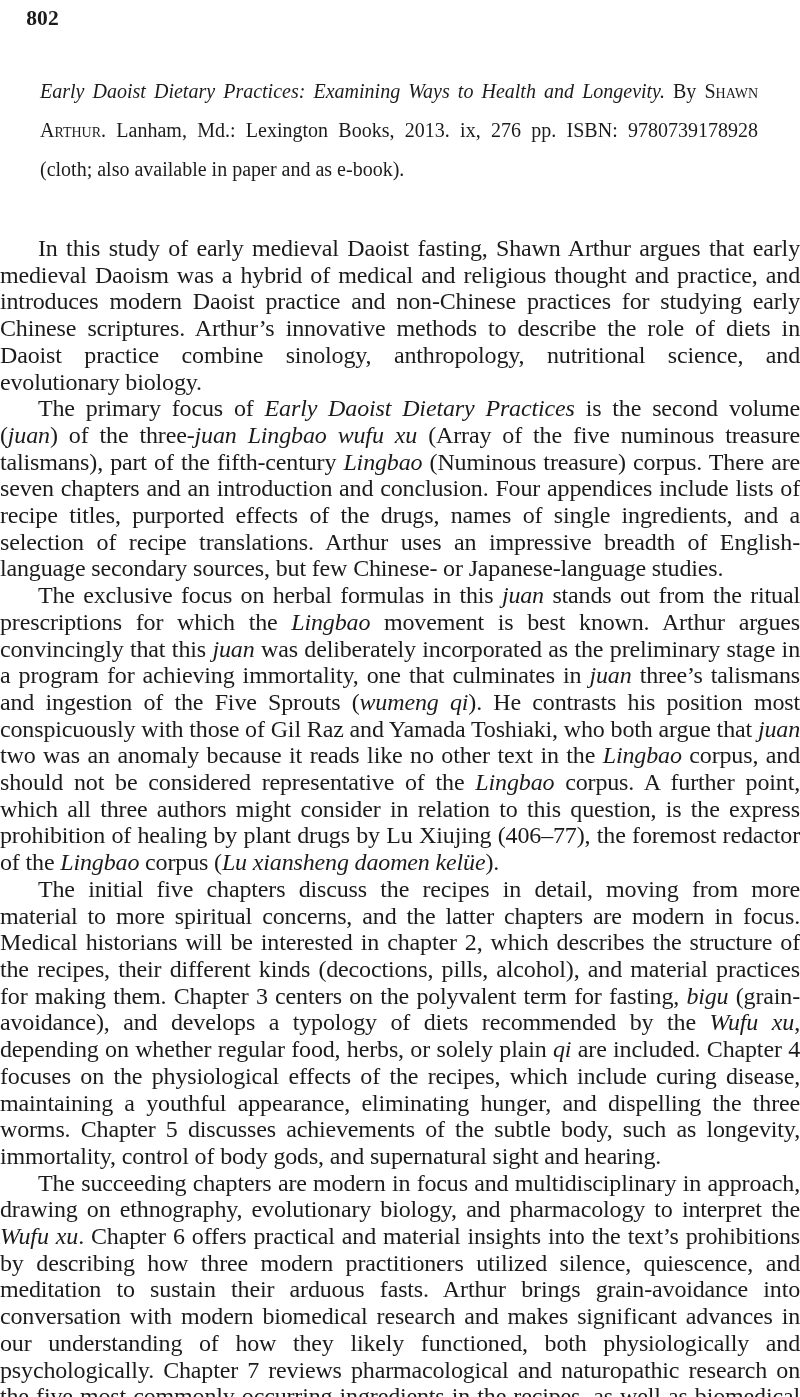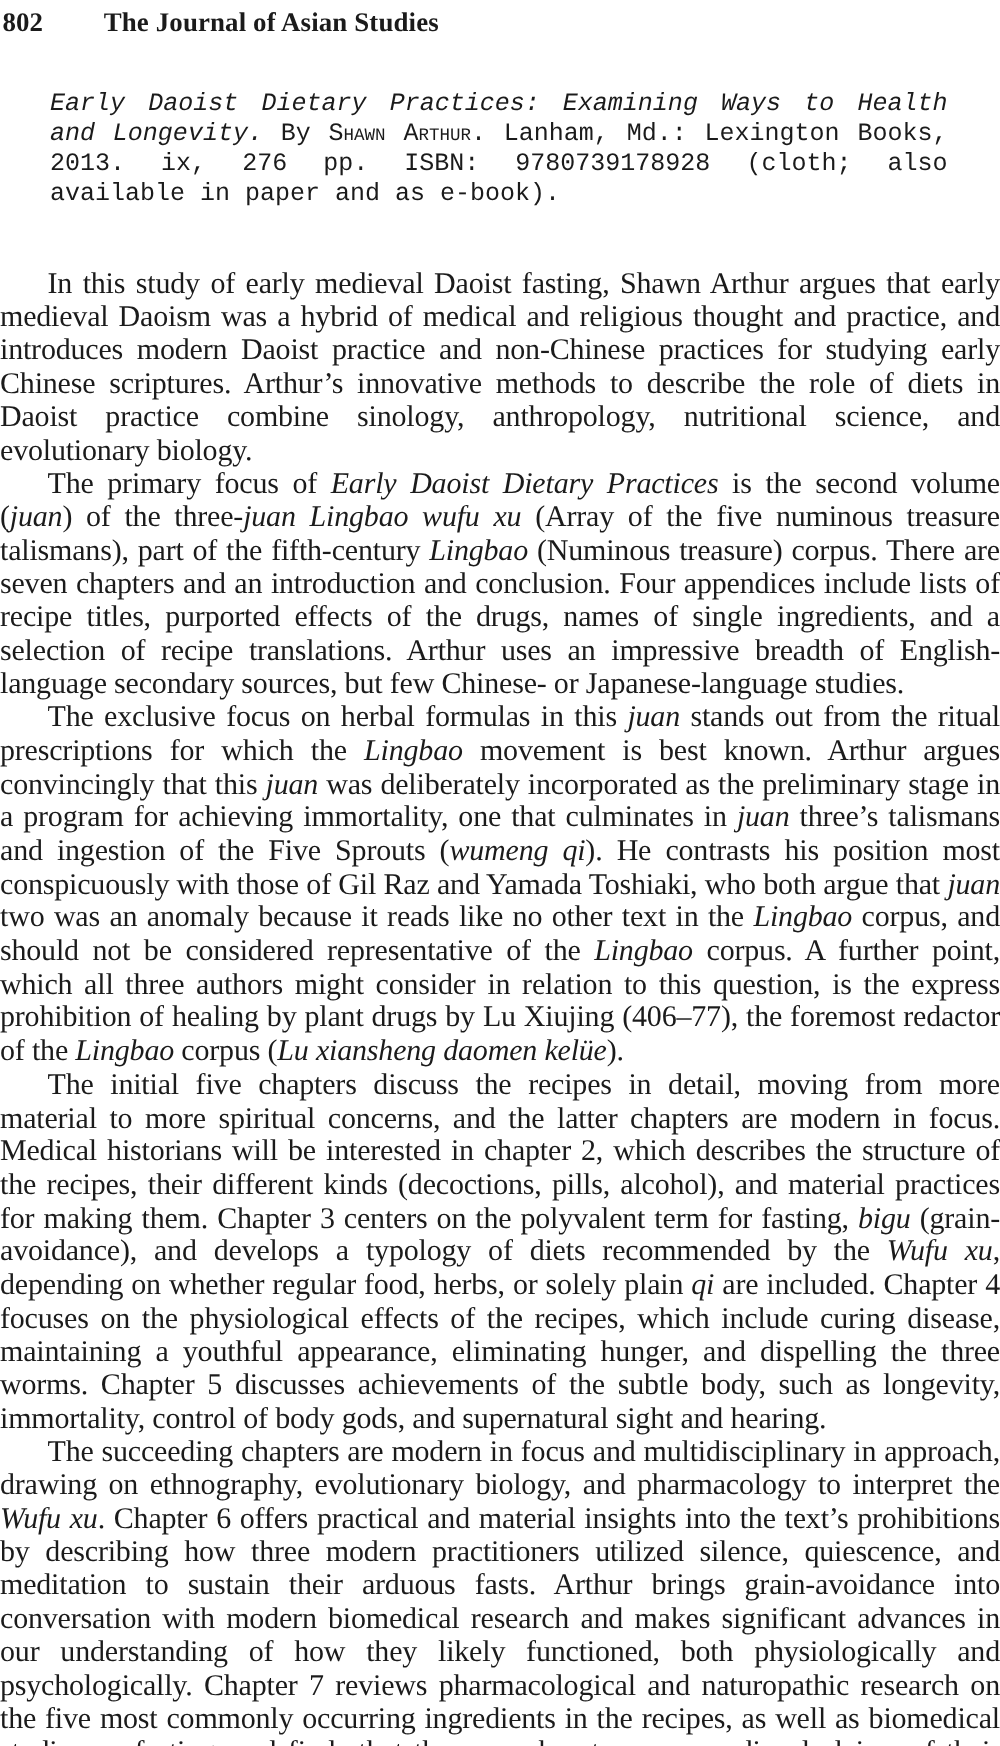--- a/index.html
+++ b/index.html
@@ -14,27 +14,27 @@
     -webkit-font-smoothing: antialiased;
   }
   .running-head {
     display: flex;
     align-items: baseline;
     padding: 5px 0 0 2px;
     font-weight: bold;
     font-size: 21.5px;
     line-height: 26px;
     letter-spacing: 0.1px;
+    text-align: center;
   }
   .running-head .pagenum { width: 81px; }
   .citation {
     margin: 41px 42px 1px 40px;
     font-size: 20px;
-    line-height: 24px;
-    font-family: Liberation Mono, monospace;
+    line-height: 39px;
   }
   .cite-text { margin: 0; text-align: justify; }
   .cite-text .sc { font-variant: small-caps; }
   .doi { margin: 0; text-align: left; }
   .article {
     margin: 46px 0 0 0;
     font-size: 24px;
     line-height: 26.7px;
     text-align: justify;
     letter-spacing: -0.15px;
@@ -44,21 +44,20 @@
     text-indent: 38px;
   }
 </style>
 </head>
 <body>
 
 <div class="page">
 
   <div class="running-head">
     <span class="pagenum">802</span>
-    <span class="jtitle">The Journal of Asian Studies</span>
   </div>
 
   <div class="citation">
     <p class="cite-text"><i>Early Daoist Dietary Practices: Examining Ways to Health and Longevity.</i><span> By </span><span class="sc">Shawn Arthur.</span><span> Lanham, Md.: Lexington Books, 2013. ix, 276 pp. ISBN: 9780739178928 (cloth; also available in paper and as e-book).</span></p>
   </div>
 
   <div class="article" id="article-body">
       <p><span>In this study of early medieval Daoist fasting, Shawn Arthur argues that early medieval Daoism was a hybrid of medical and religious thought and practice, and introduces modern Daoist practice and non-Chinese practices for studying early Chinese scriptures. Arthur’s innovative methods to describe the role of diets in Daoist practice combine sinology, anthropology, nutritional science, and evolutionary biology.</span></p>
       <p><span>The primary focus of </span><i>Early Daoist Dietary Practices</i><span> is the second volume (</span><i>juan</i><span>) of the three-</span><i>juan Lingbao wufu xu</i><span> (Array of the five numinous treasure talismans), part of the fifth-century </span><i>Lingbao</i><span> (Numinous treasure) corpus. There are seven chapters and an introduction and conclusion. Four appendices include lists of recipe titles, purported effects of the drugs, names of single ingredients, and a selection of recipe translations. Arthur uses an impressive breadth of English-language secondary sources, but few Chinese- or Japanese-language studies.</span></p>
       <p><span>The exclusive focus on herbal formulas in this </span><i>juan</i><span> stands out from the ritual prescriptions for which the </span><i>Lingbao</i><span> movement is best known. Arthur argues convincingly that this </span><i>juan</i><span> was deliberately incorporated as the preliminary stage in a program for achieving immortality, one that culminates in </span><i>juan</i><span> three’s talismans and ingestion of the Five Sprouts (</span><i>wumeng qi</i><span>). He contrasts his position most conspicuously with those of Gil Raz and Yamada Toshiaki, who both argue that </span><i>juan</i><span> two was an anomaly because it reads like no other text in the </span><i>Lingbao</i><span> corpus, and should not be considered representative of the </span><i>Lingbao</i><span> corpus. A further point, which all three authors might consider in relation to this question, is the express prohibition of healing by plant drugs by Lu Xiujing (406–77), the foremost redactor of the </span><i>Lingbao</i><span> corpus (</span><i>Lu xiansheng daomen kelüe</i><span>).</span></p>

